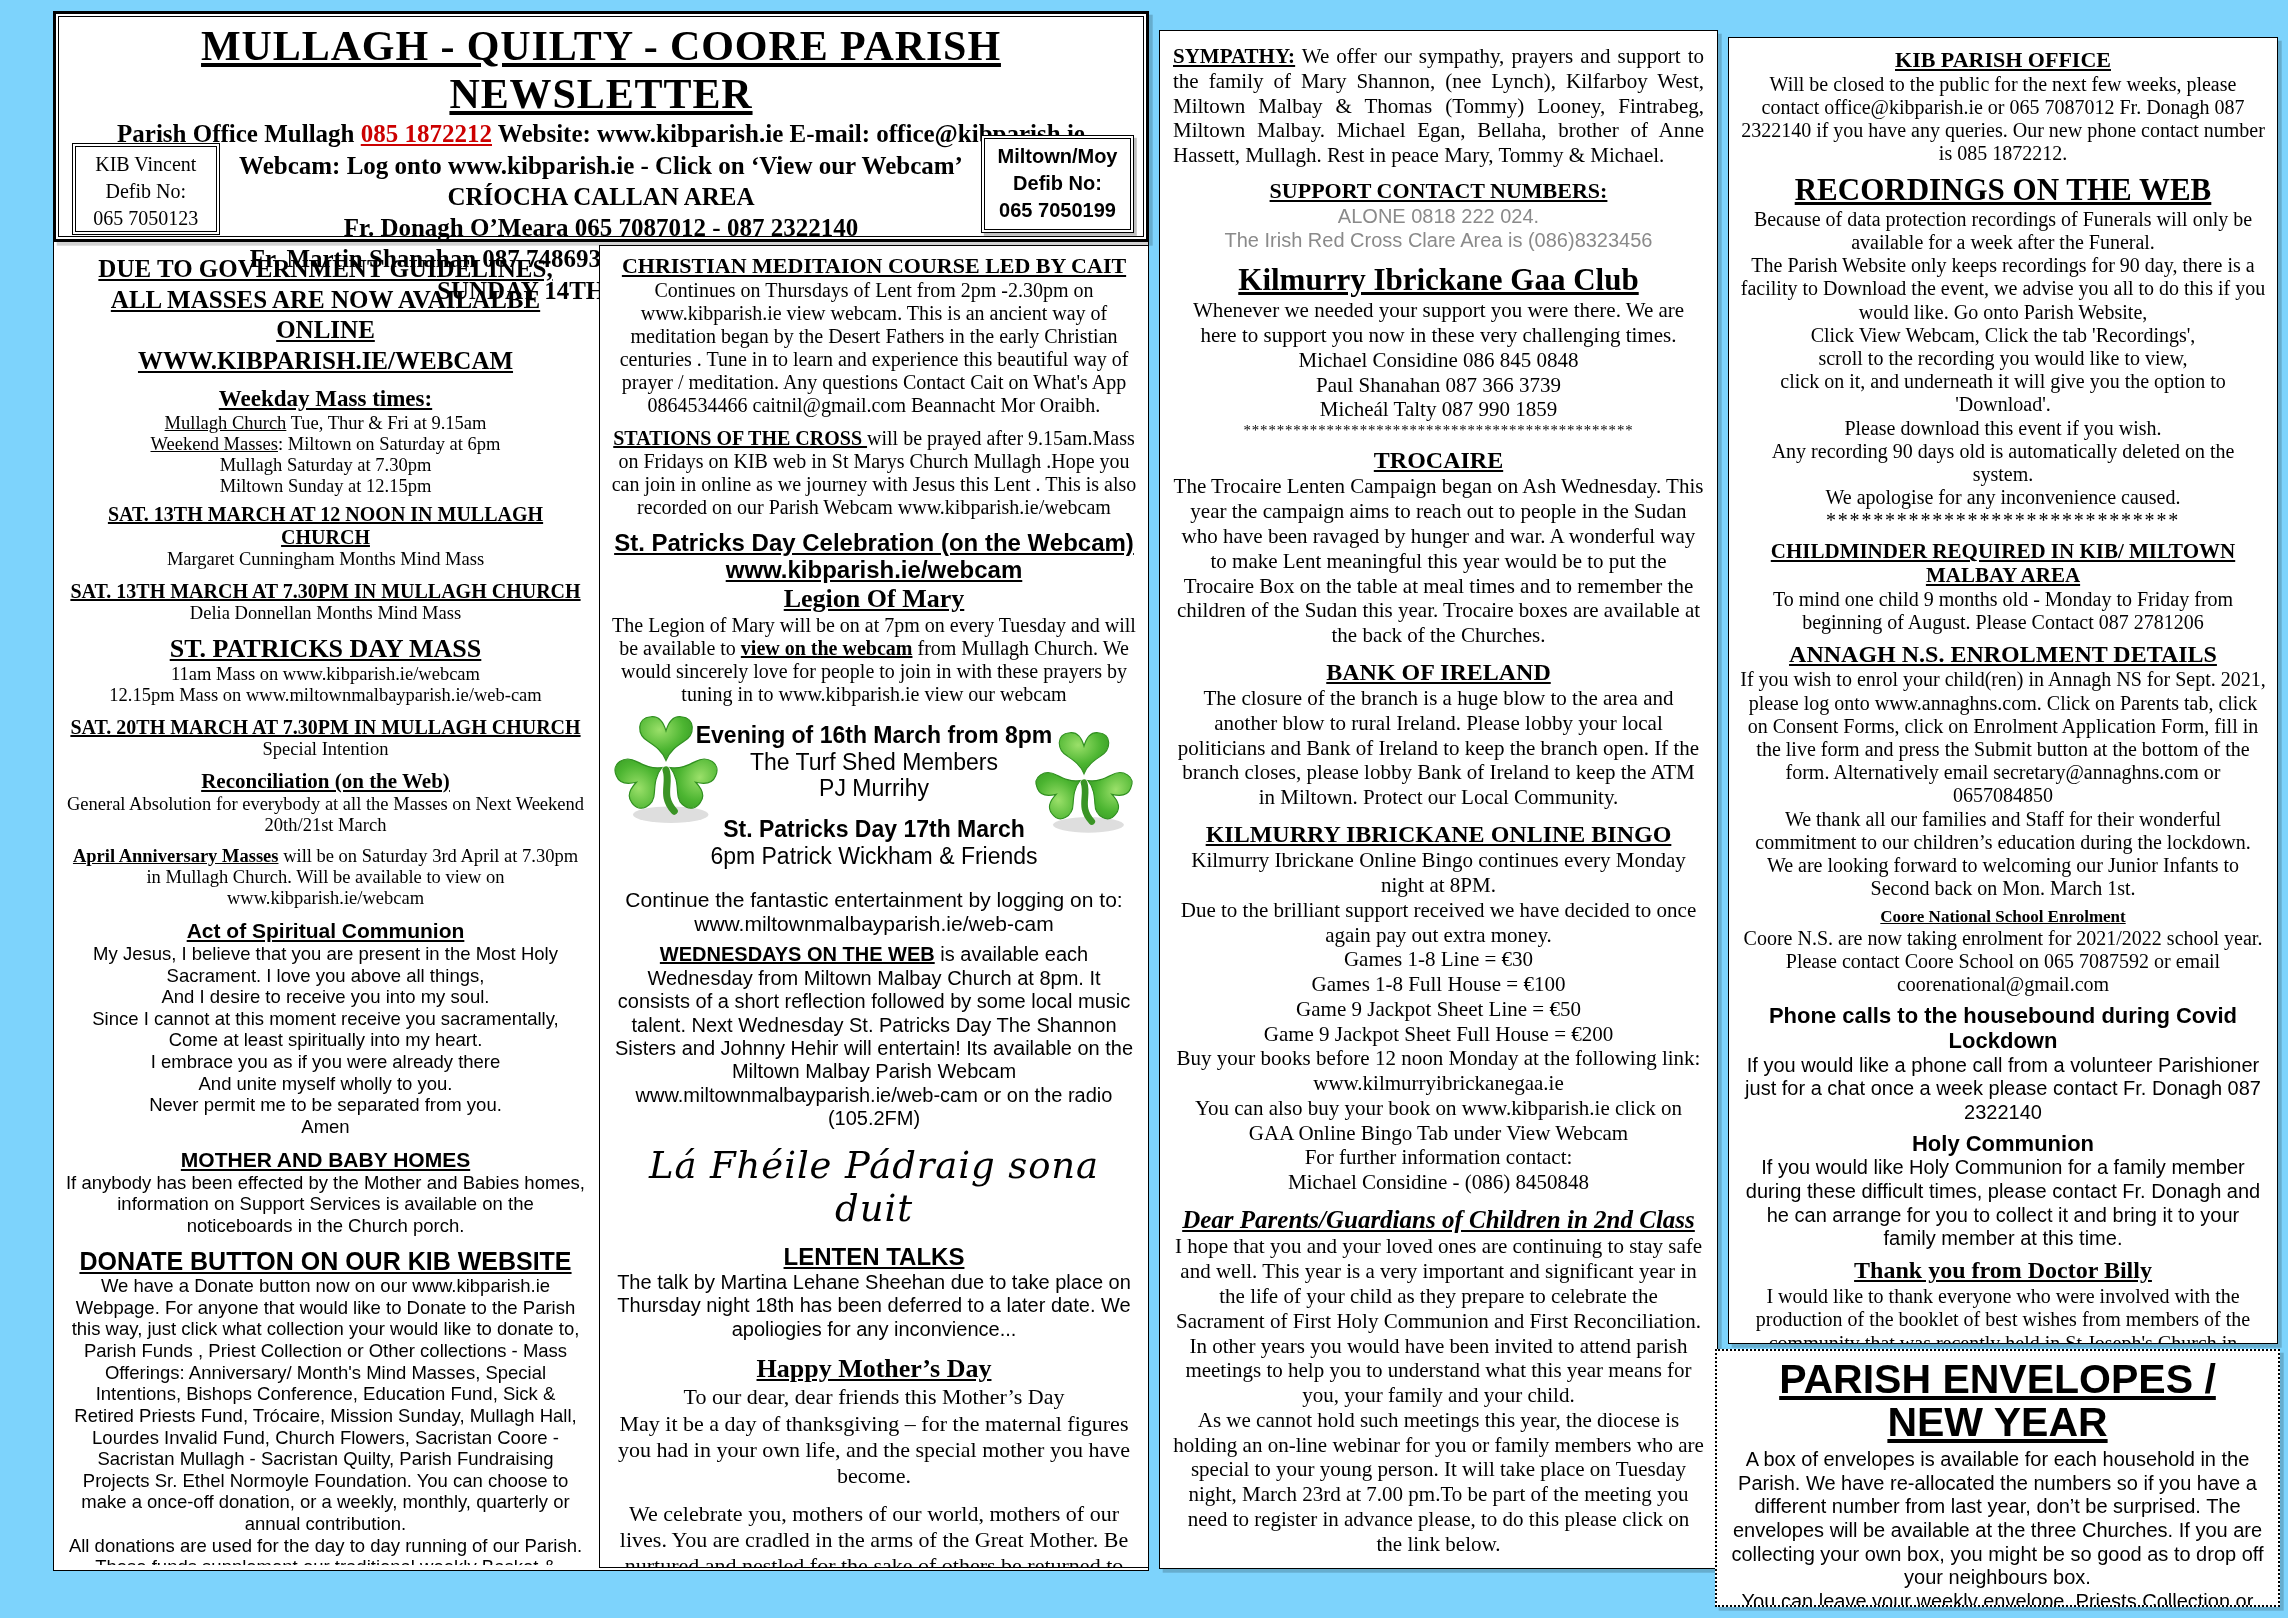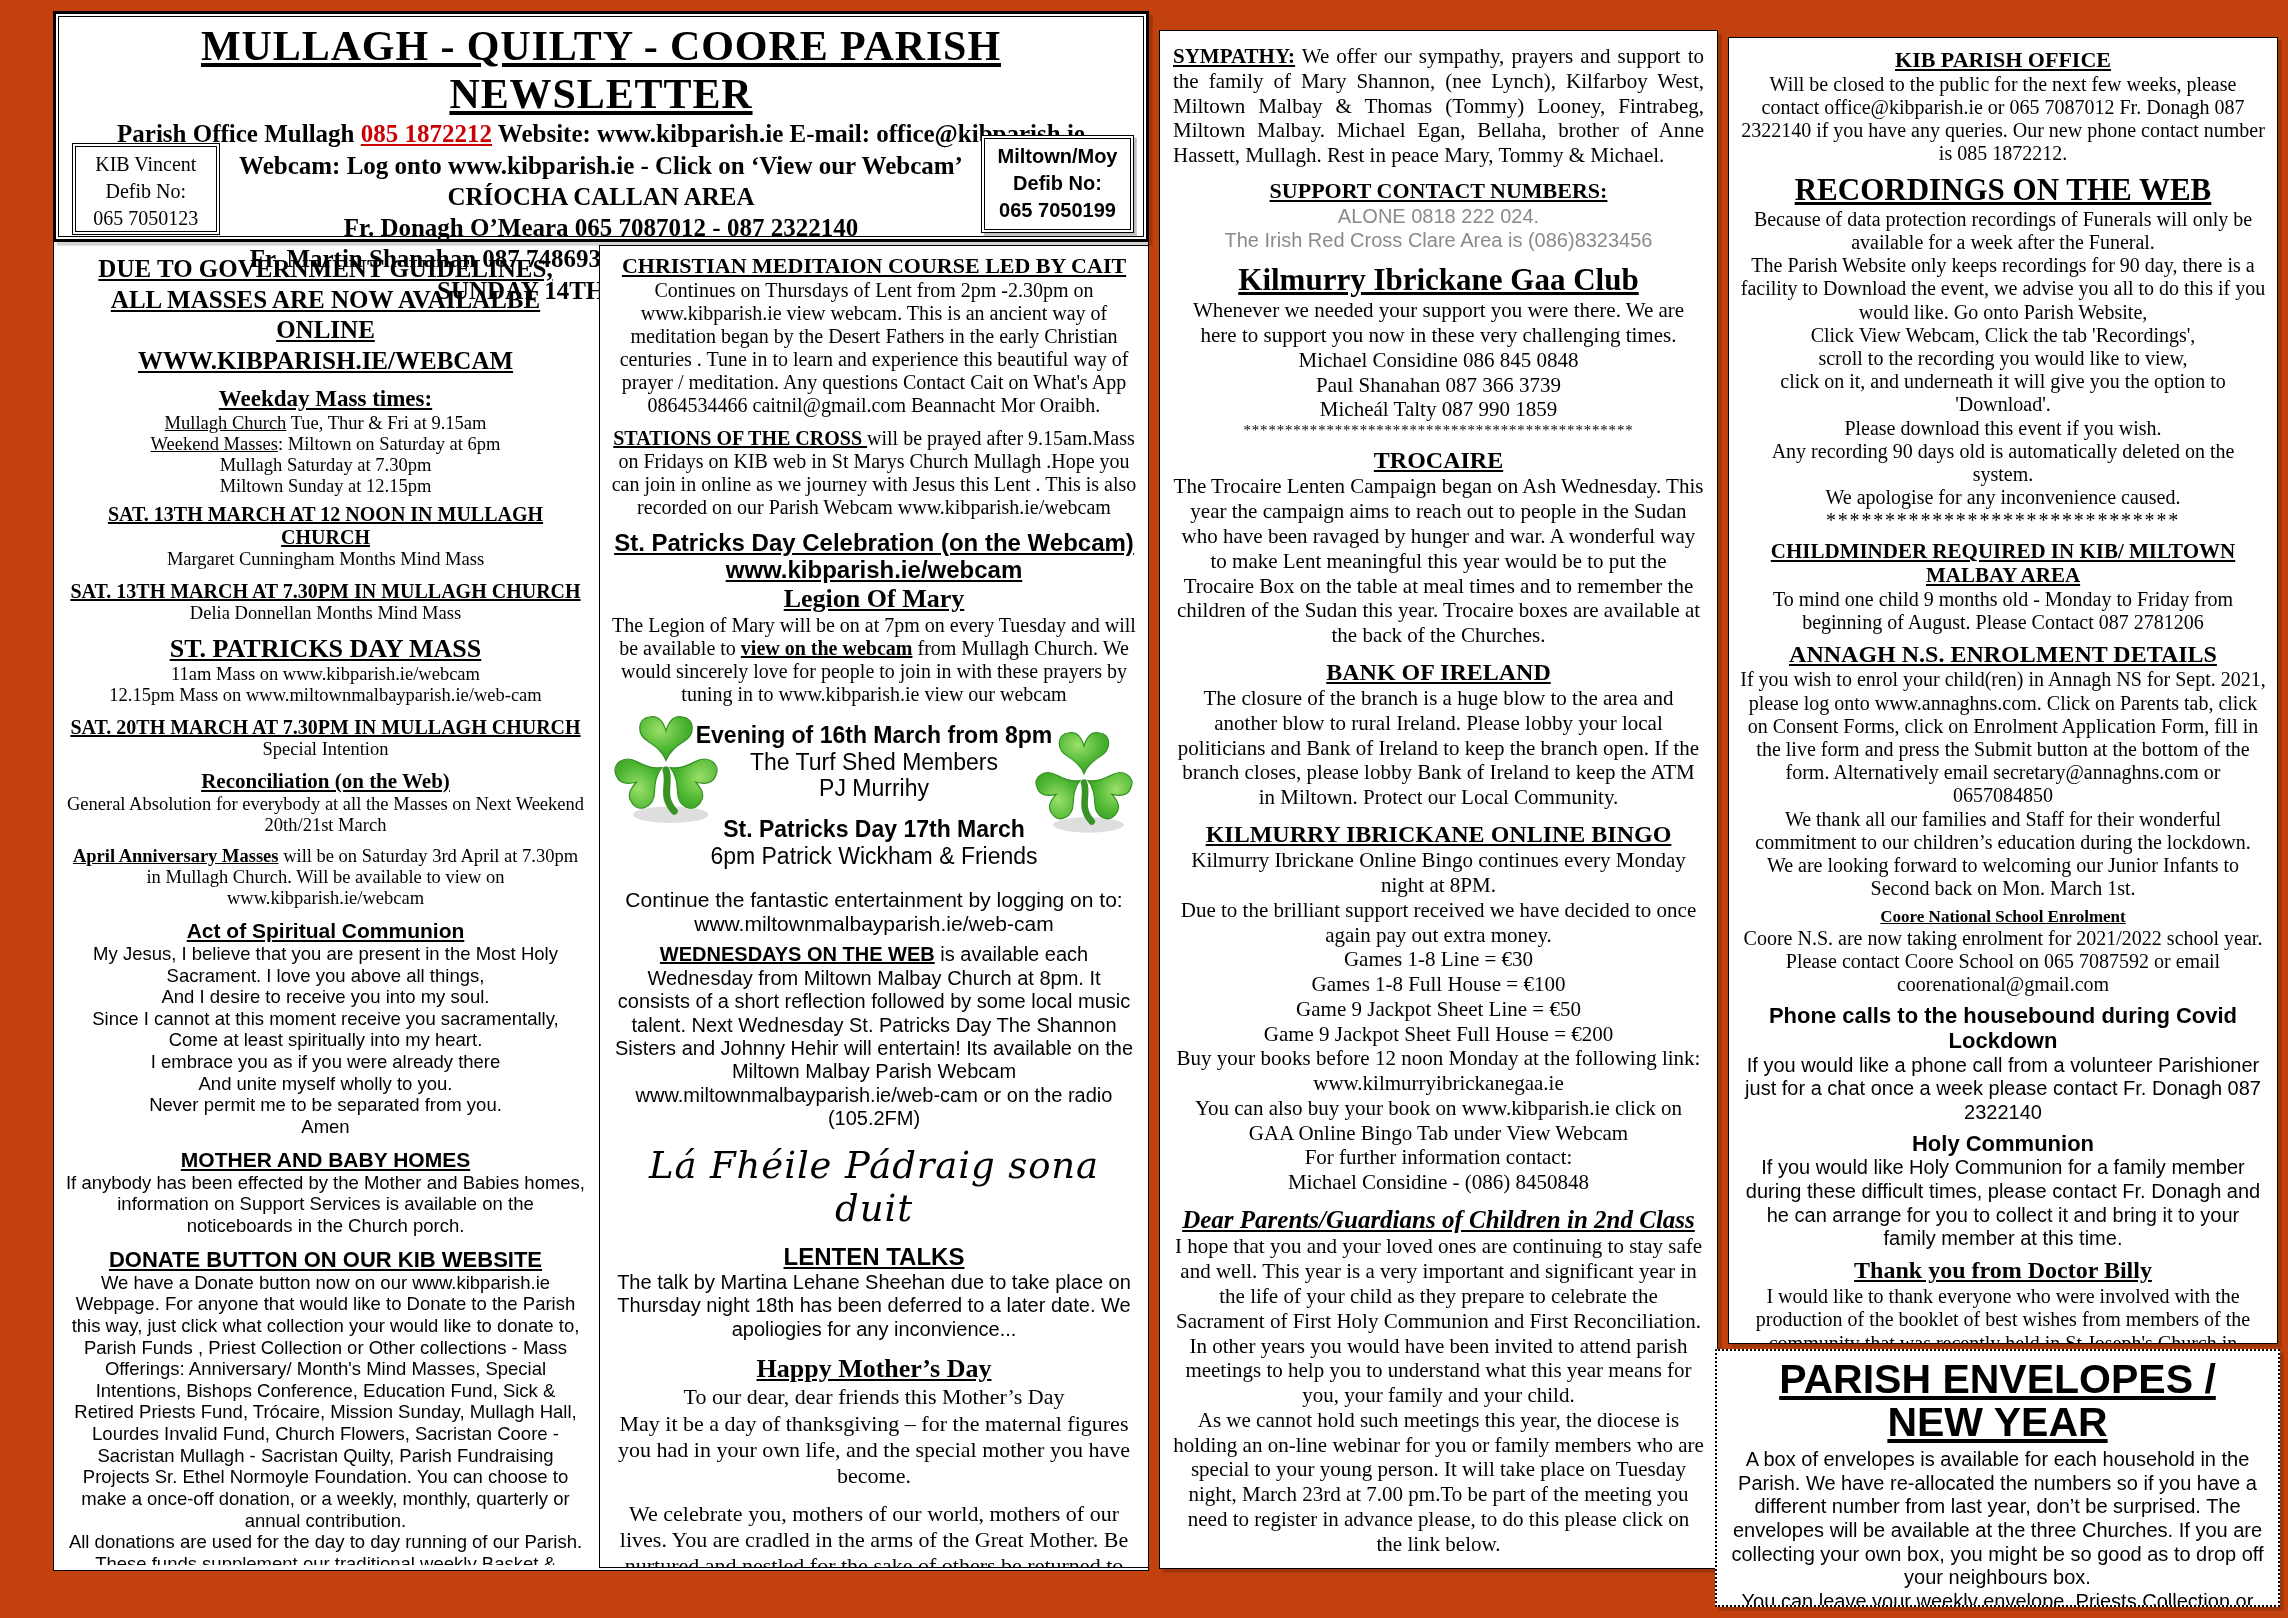--- a/index.html
+++ b/index.html
@@ -1,17 +1,17 @@
 <!DOCTYPE html>
 <html style="font-size:14.8px"><head>
 <meta charset="utf-8">
 <style>
   * { margin:0; padding:0; box-sizing:border-box; }
   html,body { background:#e8e8e8; }
-  .page { position:relative; width:2289px; height:1619px; background:#c2410c;
+  .page { position:relative; width:2289px; height:1619px; background:#7dd3fc;
           font-family:"Liberation Serif", serif; color:#000; overflow:hidden; }
 
   
   .box { position:absolute; background:#fff; border:1.8px solid #000; overflow:hidden;
          box-shadow:3.7px 3.7px 0 rgba(0,0,0,0.18); }
   .outer-left { left:53px; top:11px; width:1096px; height:1560px; box-shadow:none; }
   .header-box { left:53px; top:11px; width:1096px; height:231px; border:3.7px solid #000; }
   .header-inner { position:absolute; inset:1.8px; border:0.9px solid #000; padding:5.5px 9.2px 0 9.2px; }
   .col1 { position:absolute; left:56px; top:247px; width:539px; height:1318px; padding:7.4px 9.2px; overflow:hidden; }
   .col2 { left:599px; top:245px; width:550px; height:1323px; padding:7.4px 11px; }
@@ -37,21 +37,21 @@
 
   
   .col1 { font-size:18.5px; line-height:1.14; text-align:center; }
   .hg { font-size:25px; font-weight:bold; line-height:1.22; }
   .hg div { text-decoration:underline; }
   .h-wk { font-size:23px; font-weight:bold; text-decoration:underline; }
   .h-sat { font-size:20px; font-weight:bold; text-decoration:underline; }
   .h-pat { font-size:26px; font-weight:bold; text-decoration:underline; }
   .h-rec { font-size:21px; font-weight:bold; text-decoration:underline; }
   .h-sans { font-family:"Liberation Sans",sans-serif; font-size:21px; font-weight:bold; text-decoration:underline; }
-  .h-don { font-family:"Liberation Sans",sans-serif; font-size:22px; font-weight:bold; text-decoration:underline; }
+  .h-don { font-family:"Liberation Sans",sans-serif; font-size:25px; font-weight:bold; text-decoration:underline; }
   .col1 .sansbody { font-family:"Liberation Sans",sans-serif; font-size:18.5px; line-height:1.17; }
 
   
   .col2 { font-size:20px; line-height:1.15; text-align:center; }
   .h-med { font-size:22px; font-weight:bold; text-decoration:underline; }
   .h-cel { font-family:"Liberation Sans",sans-serif; font-size:24px; font-weight:bold; text-decoration:underline; }
   .h-leg { font-size:26px; font-weight:bold; text-decoration:underline; }
   .h-eve { font-family:"Liberation Sans",sans-serif; font-size:23px; font-weight:bold; }
   .col2 .sansline { font-family:"Liberation Sans",sans-serif; font-size:23px; }
   .col2 .sansbody { font-family:"Liberation Sans",sans-serif; font-size:20px; line-height:1.17; }

